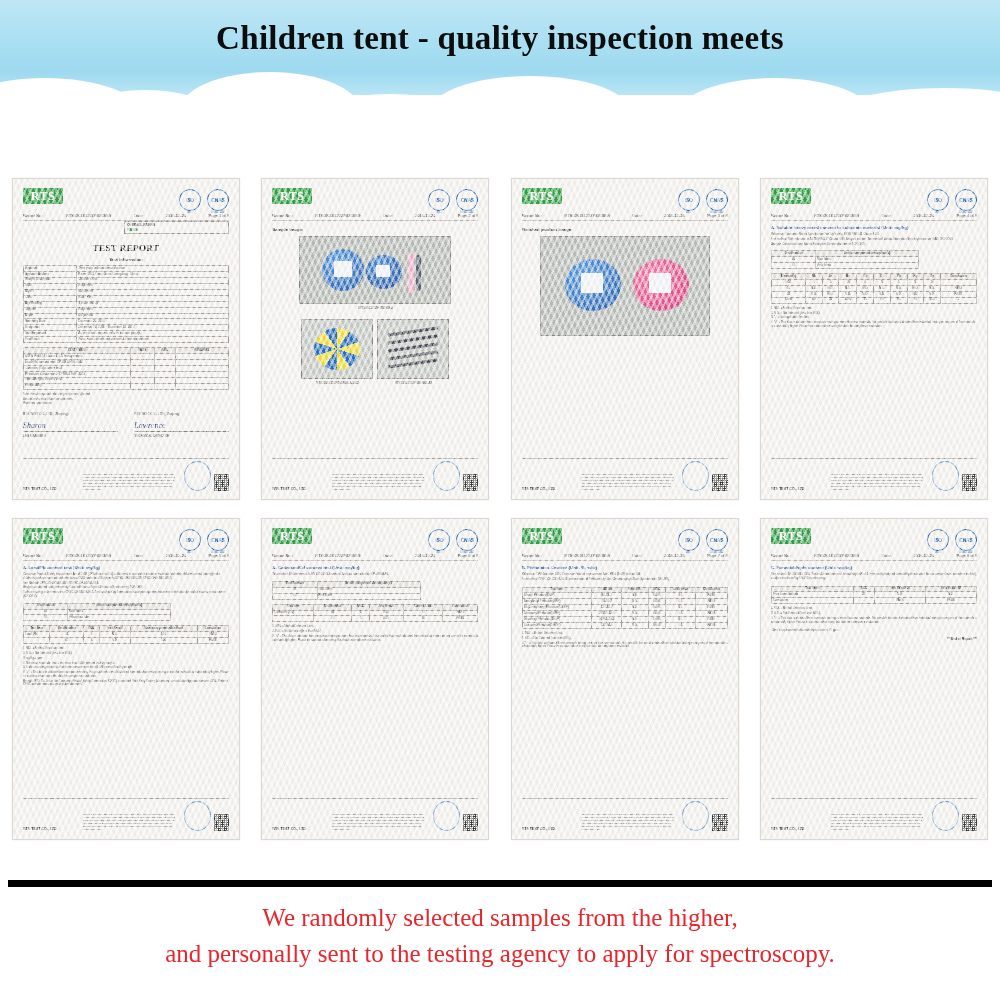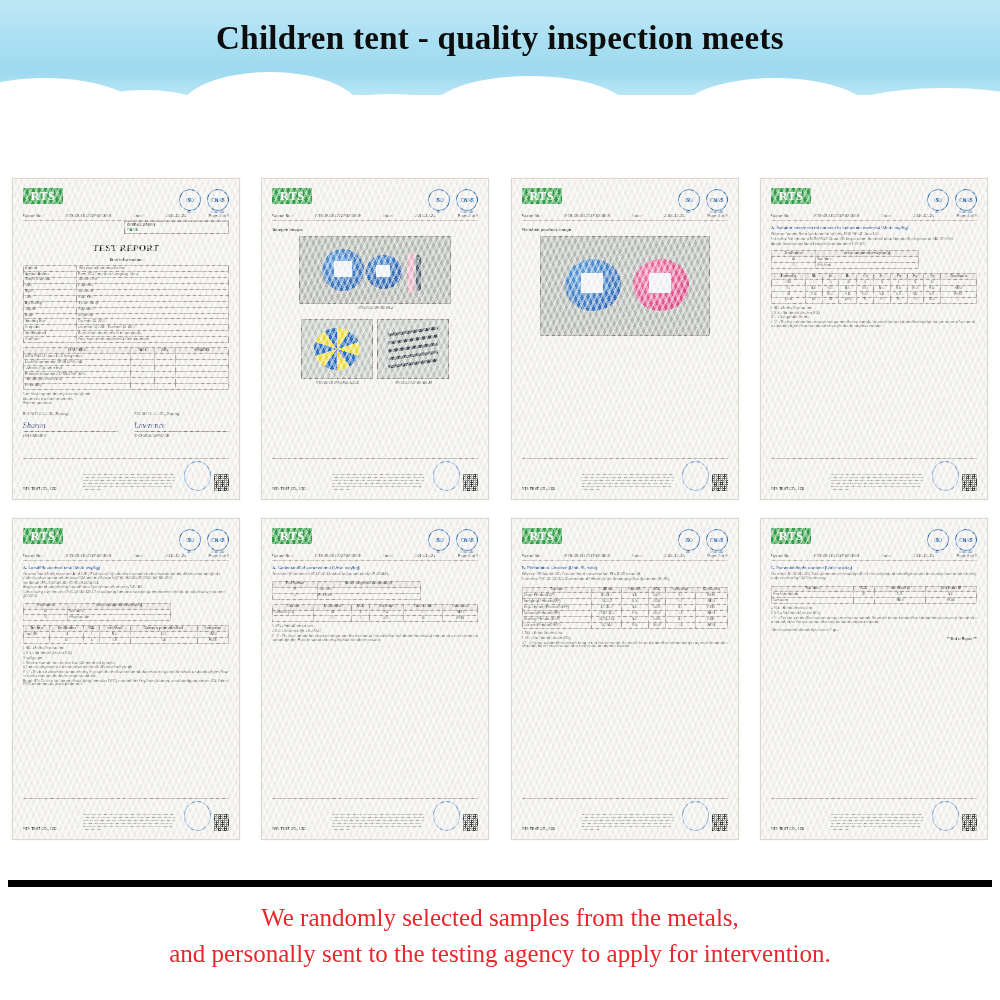--- a/index.html
+++ b/index.html
@@ -1176,17 +1176,17 @@
             <div class="stamp"></div>
             <div class="qr"></div>
           </div>
         </div>
       </div>
     </div>
   </div>
 
   <div class="divider"></div>
   <div class="caption">
-    <div>We randomly selected samples from the metals,</div>
-    <div>and personally sent to the testing agency to apply for intervention.</div>
+    <div>We randomly selected samples from the higher,</div>
+    <div>and personally sent to the testing agency to apply for spectroscopy.</div>
   </div>
 
 </div>
 
 </body></html>

